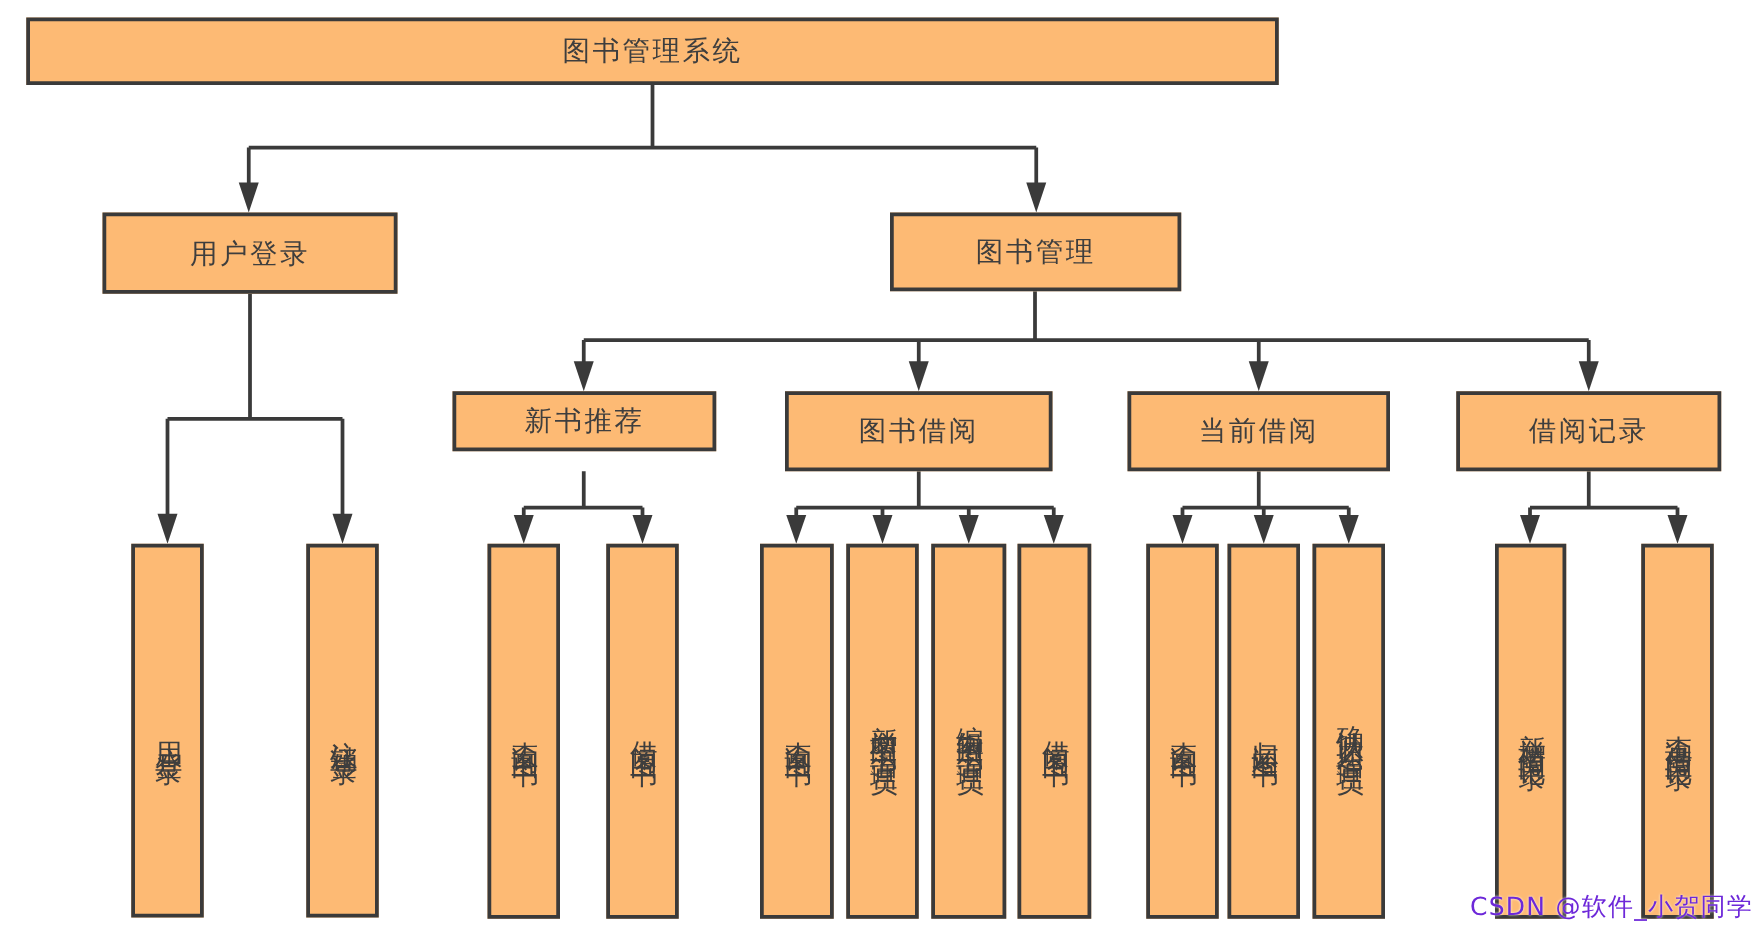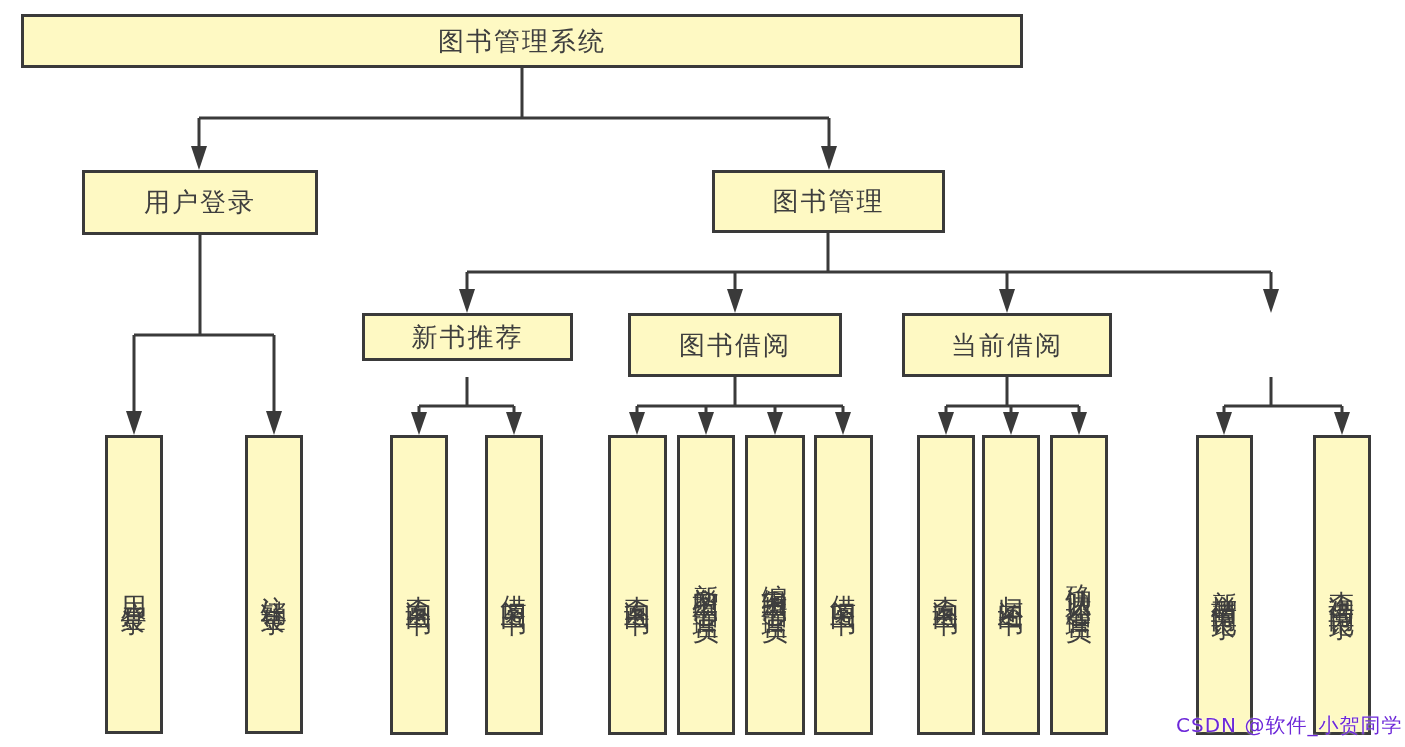--- a/index.html
+++ b/index.html
@@ -4,23 +4,23 @@
 <style>
   html,body { margin:0; padding:0; background:#ffffff; }
   .canvas {
     position:relative; width:1405px; height:747px; background:#ffffff;
     font-family:"DejaVu Sans","Liberation Sans",sans-serif;
     color:#3e3e3e; overflow:hidden;
   }
   .connectors { position:absolute; left:0; top:0; width:1405px; height:747px; z-index:1; }
   .node {
     position:absolute; box-sizing:border-box; z-index:2;
-    border:3px solid #3a3a3a; background:#fef9c3;
+    border:3px solid #3a3a3a; background:#fdba74;
     display:flex; align-items:center; justify-content:center;
-    font-size:26px; color:#3e3e3e;
+    font-size:22px; color:#3e3e3e;
   }
   .hnode span { letter-spacing:2px; white-space:nowrap; }
   .vnode span {
     writing-mode:vertical-rl; text-orientation:mixed;
     letter-spacing:5px; line-height:1; white-space:nowrap;
   }
   .watermark {
     position:absolute; left:1176px; top:712px; z-index:3;
     font-size:20px; letter-spacing:1px; color:#6d28d9;
     text-shadow:0 0 2px #ffffff; white-space:nowrap;
@@ -84,20 +84,23 @@
 
   <div class="node hnode" style="left:362px; top:313px; width:211px; height:48px;">
     <span>新书推荐</span>
   </div>
   <div class="node hnode" style="left:902px; top:313px; width:210px; height:64px;">
     <span>当前借阅</span>
   </div>
   <div class="node hnode" style="left:628px; top:313px; width:214px; height:64px;">
     <span>图书借阅</span>
   </div>
+  <div class="node hnode" style="left:1165px; top:313px; width:212px; height:64px;">
+    <span>借阅记录</span>
+  </div>
 
   <div class="node vnode" style="left:105px; top:435px; width:58px; height:299px;">
     <span>用户登录</span>
   </div>
   <div class="node vnode" style="left:245px; top:435px; width:58px; height:299px;">
     <span>注销登录</span>
   </div>
 
   <div class="node vnode" style="left:390px; top:435px; width:58px; height:300px;">
     <span>查询图书</span>

